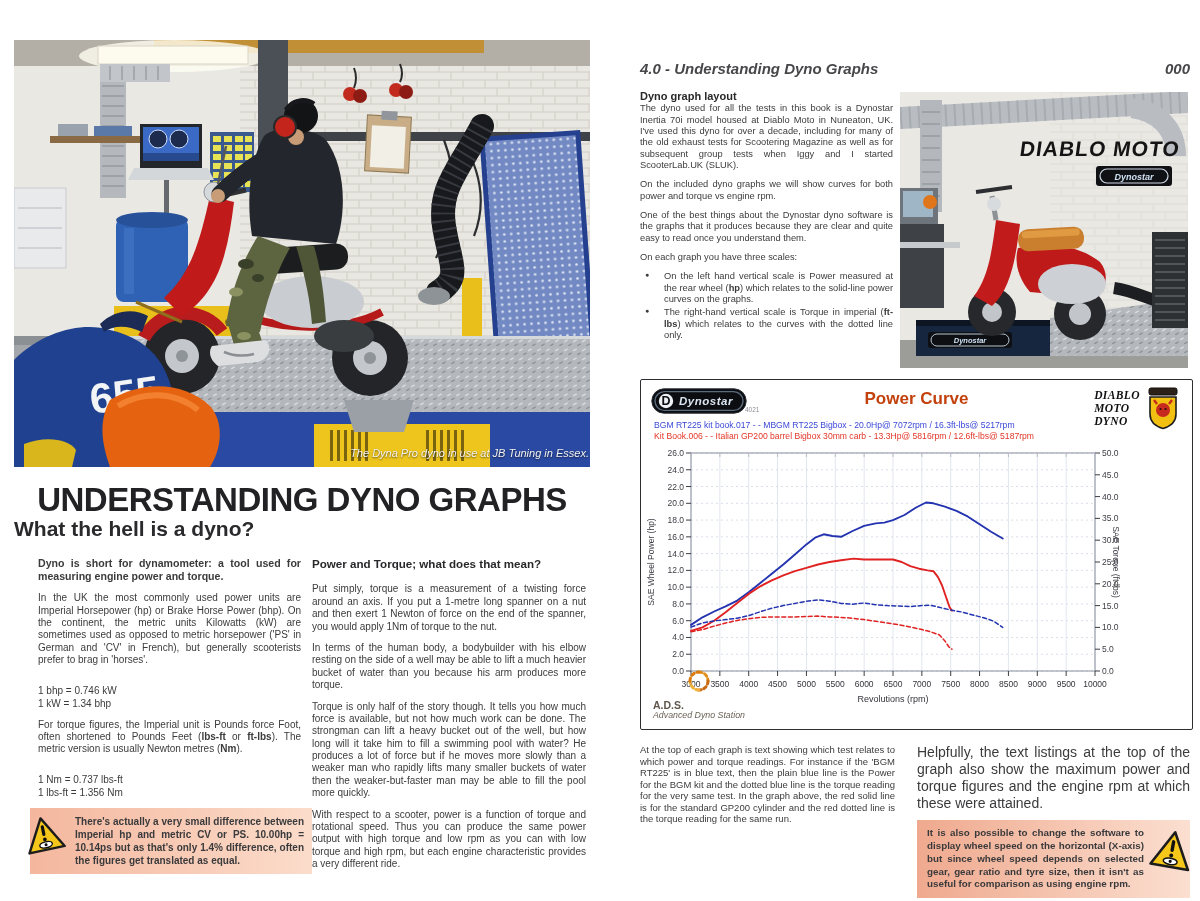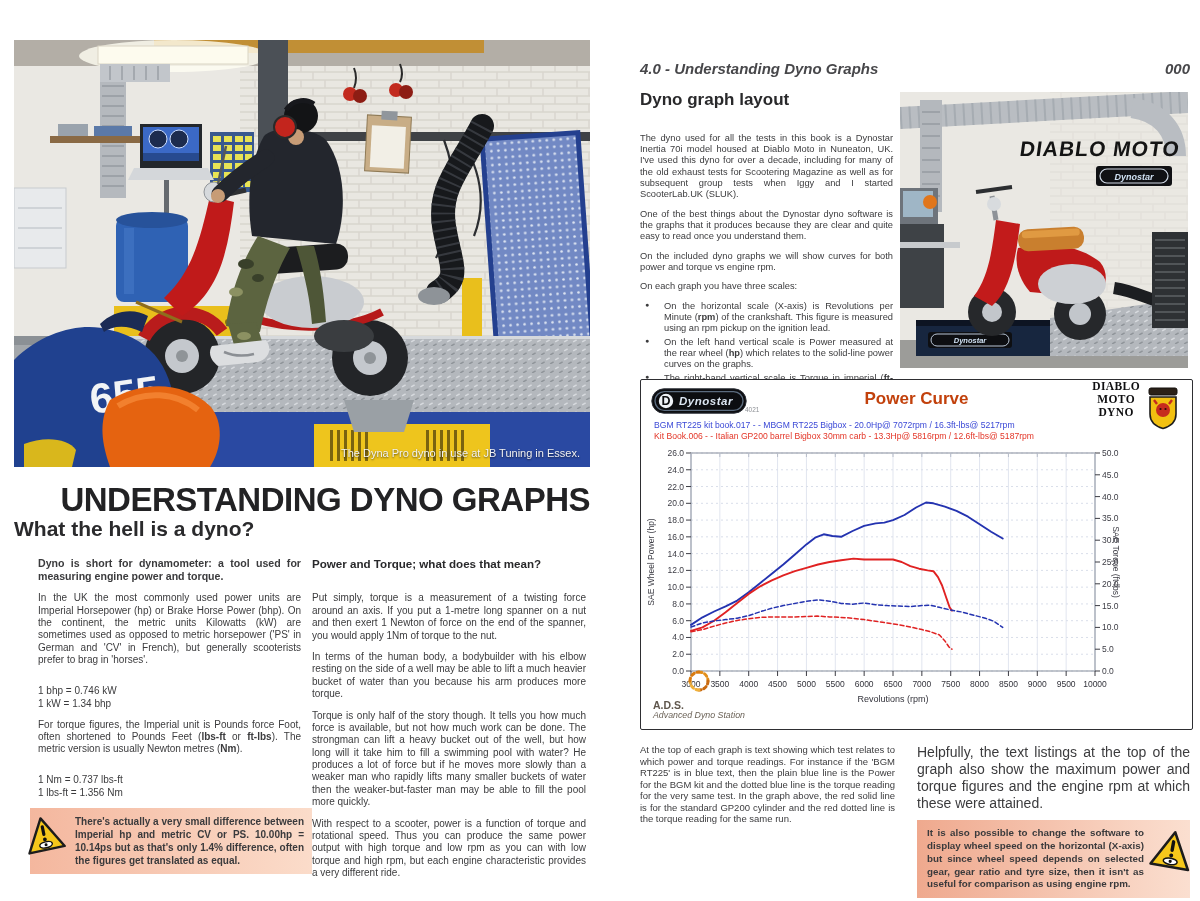--- a/index.html
+++ b/index.html
@@ -1,58 +1,58 @@
 <!DOCTYPE html>
 <html><head>
 <meta charset="utf-8">
 <style>
   html,body{margin:0;padding:0;background:#ffffff;}
   #canvas{position:relative;width:1200px;height:901px;background:#ffffff;overflow:hidden;
           font-family:"Liberation Sans",sans-serif;color:#3b3b3d;}
   
   .photo-frame{position:absolute;overflow:hidden;background:#ddd;}
-  .photo-caption{position:absolute;right:10px;bottom:8px;font-size:11px;
+  .photo-caption{position:absolute;right:1px;bottom:8px;font-style:italic;font-size:11px;
                  color:#f2f2f2;text-shadow:0 1px 2px rgba(0,0,0,.6);}
-  .big-title{position:absolute;left:14px;width:576px;text-align:right;font-weight:bold;
+  .big-title{position:absolute;left:14px;width:576px;text-align:center;font-weight:bold;
              font-size:33px;letter-spacing:-.5px;color:#222224;}
   .sub-title{position:absolute;left:14px;width:576px;text-align:left;font-weight:bold;
              font-size:21px;color:#2a2a2c;}
   .col{position:absolute;}
   .p{font-size:10px;line-height:1.24;text-align:justify;margin:0 0 9px 0;}
   .p.lead{font-weight:bold;font-size:10.6px;}
-  .p.head{font-weight:bold;font-size:11.6px;text-align:left;margin-bottom:21px;color:#29292b;}
+  .p.head{font-weight:bold;font-size:11.6px;text-align:left;margin-bottom:12px;color:#29292b;}
   .p.italic{font-style:italic;}
   .convs{font-size:10px;line-height:1.3;margin:17px 0 9px 0;}
   .warnbox{position:relative;background:linear-gradient(90deg,#f4b79e,#fbdcca);
            font-weight:bold;font-size:10px;line-height:1.3;color:#3a3a3c;text-align:justify;}
   .warnbox.left-icon{margin:2px 0 0 -8px;width:229px;padding:7px 8px 7px 45px;}
   .warnbox.right-icon{background:linear-gradient(90deg,#efa98e,#fbdfd0);
            padding:7px 46px 7px 10px;font-size:9.8px;}
   .warn-icon{position:absolute;}
   
   .rp-header{position:absolute;left:640px;top:60px;width:550px;font-style:italic;
              font-weight:bold;font-size:15px;color:#47474a;}
   .rp-pageno{position:absolute;right:0;top:0;font-style:italic;font-weight:bold;}
   .rp-col{position:absolute;left:640px;width:253px;}
   .rp-col .p{font-size:9.3px;line-height:1.22;margin-bottom:8px;}
-  .rp-col .p.head{font-size:17px;margin-bottom:22px;}
+  .rp-col .p.head{font-size:11px;margin-bottom:0;}
   .bullets{margin:0;padding:0;list-style:none;}
   .bullets li{position:relative;padding-left:24px;margin:0 0 2px 0;font-size:9.3px;
               line-height:1.22;text-align:justify;}
   .bullets li::before{content:"\25CF";position:absolute;left:5px;top:0;font-size:7px;}
   
   .chart{position:absolute;left:640px;top:379px;width:553px;height:351px;background:#fff;
          border:1.5px solid #2e2e32;border-radius:2px;box-sizing:border-box;}
   .chart-title{position:absolute;left:0;right:0;top:9px;text-align:center;font-weight:bold;
                font-size:17px;color:#c2410c;}
   .chart-logo{position:absolute;left:10px;top:8px;}
   .logo-sub{position:absolute;left:104px;top:26px;font-size:6.5px;color:#8e9196;}
-  .chart-brand{position:absolute;right:52px;top:0;text-align:center;
+  .chart-brand{position:absolute;right:52px;top:9px;
                font-family:"Liberation Serif",serif;font-weight:bold;font-size:11.5px;
-               line-height:1.12;letter-spacing:.4px;color:#101012;}
+               line-height:1.12;letter-spacing:.4px;color:#101012;font-style:italic;}
   .chart-shield{position:absolute;right:12px;top:7px;}
   .legend{position:absolute;left:13px;top:40px;font-size:8.6px;line-height:1.32;}
   .legend .l1{color:#3a48d6;}
   .legend .l2{color:#e33527;}
   .ads{position:absolute;left:12px;bottom:9px;display:flex;align-items:center;gap:7px;flex-direction:column;}
   .ads .t1{font-size:10.5px;font-weight:bold;color:#5f564c;line-height:1;}
   .ads .t2{font-size:8.8px;color:#6b6257;font-style:italic;}
   #plot-svg{position:absolute;left:0;top:0;}
 </style>
 </head>
@@ -294,25 +294,24 @@
   <div>
 
     <div class="rp-header">
       <span>4.0 - Understanding Dyno Graphs</span>
       <span class="rp-pageno">000</span>
     </div>
 
     <div class="rp-col" style="top:90px;">
       <p class="p head">Dyno graph layout</p>
       <p class="p">The dyno used for all the tests in this book is a Dynostar Inertia 70i model housed at Diablo Moto in Nuneaton, UK. I've used this dyno for over a decade, including for many of the old exhaust tests for Scootering Magazine as well as for subsequent group tests when Iggy and I started ScooterLab.UK (SLUK).</p>
+      <p class="p">On the included dyno graphs we will show curves for both power and torque vs engine rpm.</p>
       <p class="p">One of the best things about the Dynostar dyno software is the graphs that it produces because they are clear and quite easy to read once you understand them.</p>
-      <p class="p">On the included dyno graphs we will show curves for both power and torque vs engine rpm.</p>
       <p class="p">On each graph you have three scales:</p>
       <ul class="bullets">
-        <li>On the horizontal scale (X-axis) is Revolutions per Minute (<b>rpm</b>) of the crankshaft. This figure is measured using an rpm pickup on the ignition lead.</li>
         <li>On the left hand vertical scale is Power measured at the rear wheel (<b>hp</b>) which relates to the solid-line power curves on the graphs.</li>
         <li>The right-hand vertical scale is Torque in imperial (<b>ft-lbs</b>) which relates to the curves with the dotted line only.</li>
       </ul>
     </div>
 
     <div class="photo-frame" style="left:900px;top:92px;width:288px;height:276px;">
       <svg width="288" height="276" viewBox="0 0 288 276">
         <rect x="0" y="0" width="288" height="252" fill="#eae8e3"></rect>
         <rect x="150" y="0" width="138" height="252" fill="url(#brick)" opacity=".35"></rect>
         <rect x="0" y="248" width="288" height="28" fill="#9c9c99"></rect>

